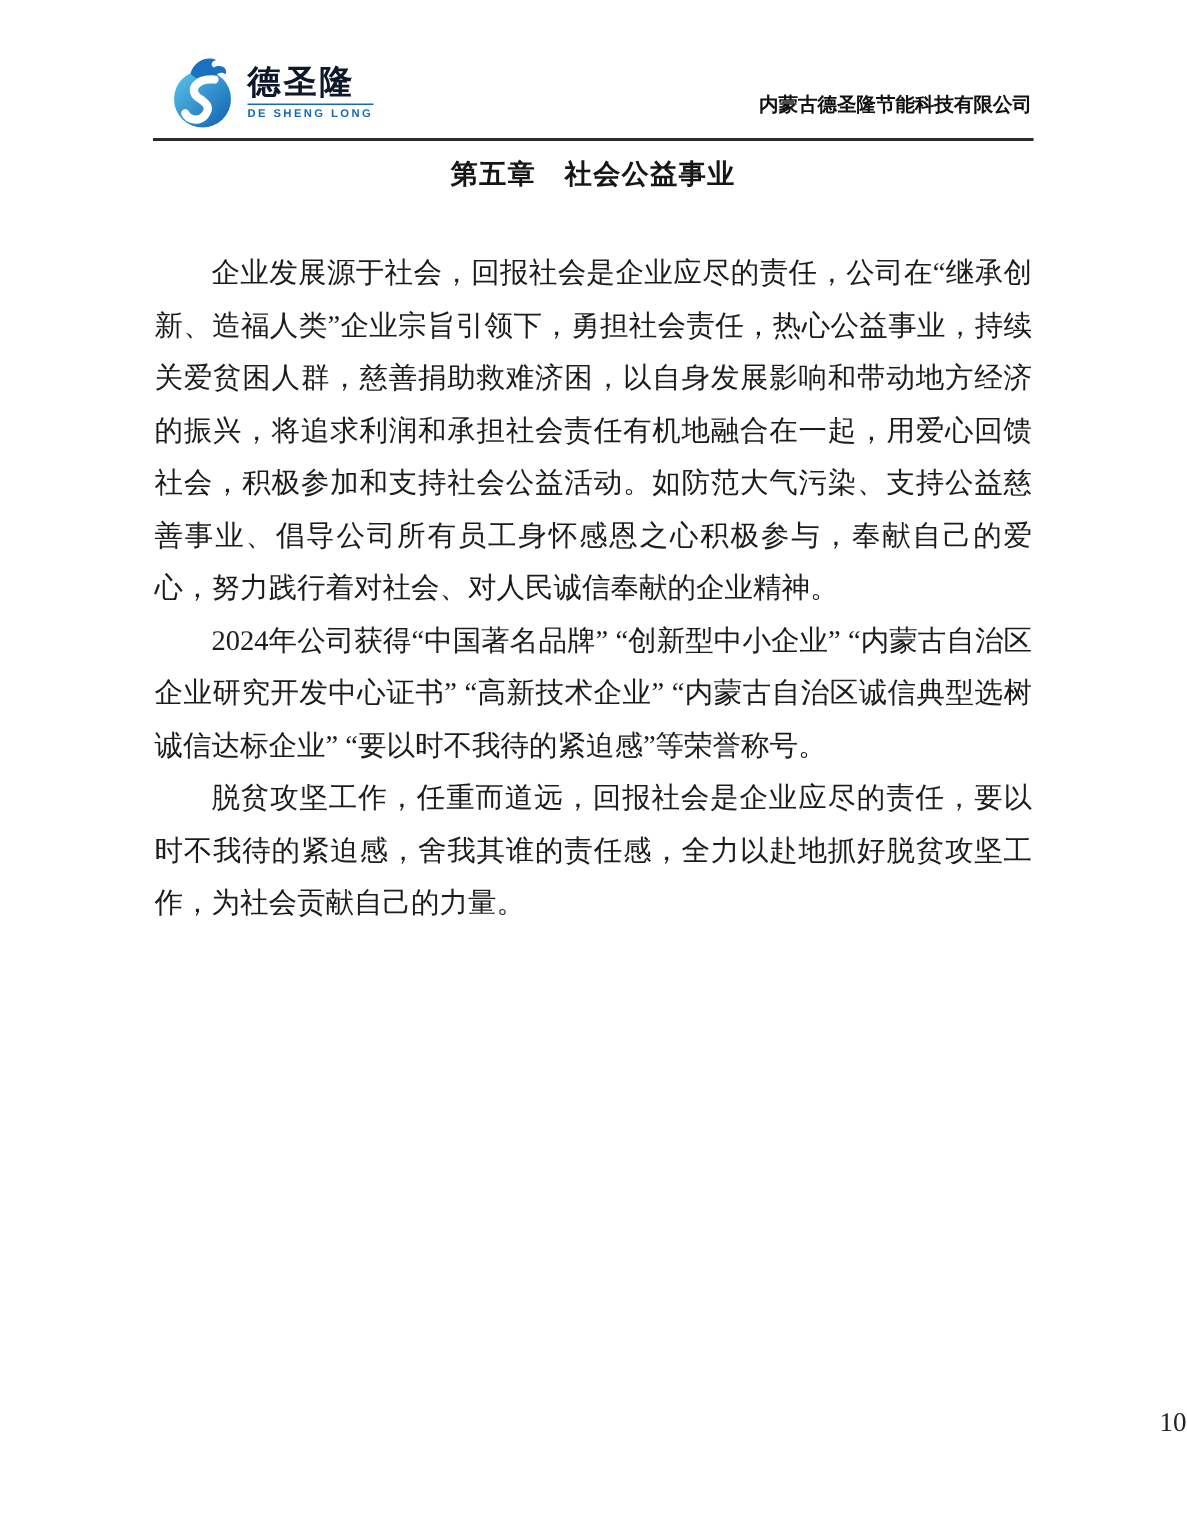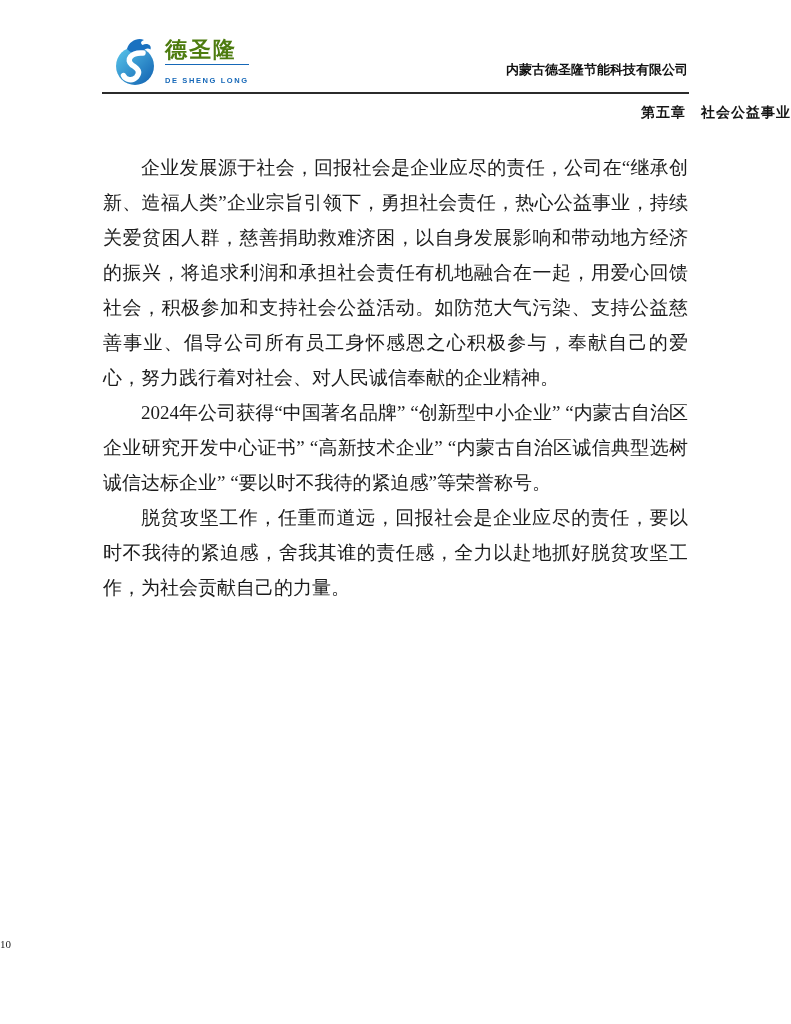--- a/index.html
+++ b/index.html
@@ -33,32 +33,32 @@
   }
   .logo-text-block {
     display: flex;
     flex-direction: column;
     line-height: 1;
   }
   .logo-cn {
     font-family: "Liberation Sans", "DejaVu Sans", sans-serif;
     font-size: 22px;
     font-weight: bold;
-    color: #4d7c0f;
+    color: #0f172a;
     letter-spacing: 2px;
   }
   .logo-en {
     font-family: "Liberation Sans", "DejaVu Sans", sans-serif;
     font-size: 7.5px;
     font-weight: bold;
     color: #1668b8;
     letter-spacing: 1.6px;
     margin-top: 3px;
     border-top: 1px solid #1668b8;
-    padding-top: 12px;
+    padding-top: 2px;
     white-space: nowrap;
   }
   .company-name {
     position: absolute;
     right: 103px;
     top: 61px;
     font-size: 13px;
     font-weight: bold;
     color: #111111;
     white-space: nowrap;
@@ -72,50 +72,50 @@
     border-top: 2px solid #2b2b2b;
     margin: 0;
   }
 
   
   .doc-title {
     position: absolute;
     left: 0;
     right: 0;
     top: 104px;
-    text-align: right;
-    font-size: 14px;
+    text-align: center;
+    font-size: 18px;
     font-weight: bold;
     color: #161616;
     letter-spacing: 1px;
   }
   .content {
     position: absolute;
     left: 103px;
-    top: 150px;
+    top: 165px;
     width: 585px;
   }
   .content p {
     margin: 0;
     font-size: 19px;
     line-height: 35px;
     text-align: justify;
     text-justify: inter-ideograph;
     text-indent: 2em;
     color: #1c1c1c;
   }
 
   
   .page-number {
     position: absolute;
     left: 0;
     right: 0;
     top: 938px;
-    text-align: left;
-    font-size: 11px;
+    text-align: right;
+    font-size: 18px;
     color: #222222;
   }
 </style>
 </head>
 <body>
 
 <div class="page">
 
   <div class="logo">
     <svg class="logo-mark" viewBox="0 0 46 50" aria-hidden="true">

